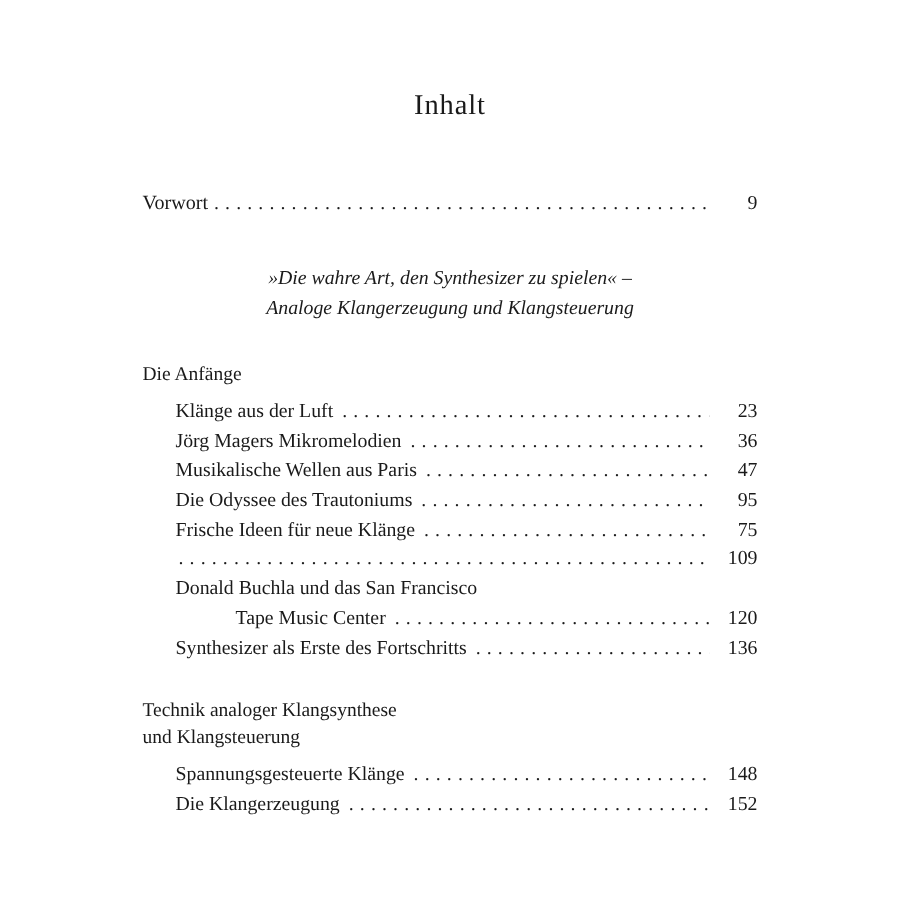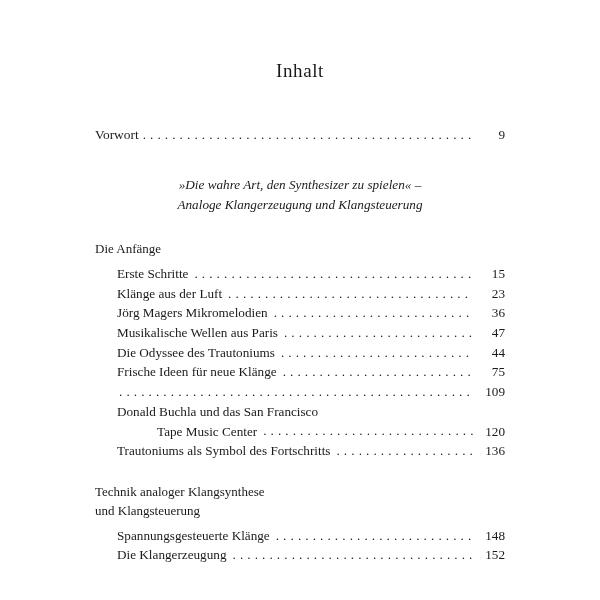--- a/index.html
+++ b/index.html
@@ -28,21 +28,21 @@
     margin-top: 60px;
     margin-bottom: 0;
     font-weight: normal;
   }
   .toc {
     margin-top: 46px;
   }
   
   .entry {
     display: flex;
-    align-items: center;
+    align-items: flex-end;
     font-size: 13.2px;
     line-height: 1.0;
     margin-bottom: 6.5px;
     white-space: nowrap;
   }
   .entry .label {
     flex: 0 1 auto;
     padding-right: 4px;
   }
   .entry .leader {
@@ -130,43 +130,38 @@
     <div class="part-block">
       <div class="part-title">»Die wahre Art, den Synthesizer zu spielen« –</div>
       <div class="part-title">Analoge Klangerzeugung und Klangsteuerung</div>
     </div>
 
     <div class="group">
       <div class="section-head">Die Anfänge</div>
 
       <div class="indent-1">
         <div class="entry">
-          <span class="label">Erste Schritte</span>
-          <span class="leader"></span>
-          <span class="page-num">15</span>
-        </div>
-        <div class="entry">
           <span class="label">Klänge aus der Luft</span>
           <span class="leader"></span>
           <span class="page-num">23</span>
         </div>
         <div class="entry">
           <span class="label">Jörg Magers Mikromelodien</span>
           <span class="leader"></span>
           <span class="page-num">36</span>
         </div>
         <div class="entry">
           <span class="label">Musikalische Wellen aus Paris</span>
           <span class="leader"></span>
           <span class="page-num">47</span>
         </div>
         <div class="entry">
           <span class="label">Die Odyssee des Trautoniums</span>
           <span class="leader"></span>
-          <span class="page-num">44</span>
+          <span class="page-num">95</span>
         </div>
         <div class="entry">
           <span class="label">Frische Ideen für neue Klänge</span>
           <span class="leader"></span>
           <span class="page-num">75</span>
         </div>
         <div class="entry">
           <span class="leader"></span>
           <span class="page-num">109</span>
         </div>
@@ -180,21 +175,21 @@
       <div class="indent-2">
         <div class="entry">
           <span class="label">Tape Music Center</span>
           <span class="leader"></span>
           <span class="page-num">120</span>
         </div>
       </div>
 
       <div class="indent-1">
         <div class="entry">
-          <span class="label">Trautoniums als Symbol des Fortschritts</span>
+          <span class="label">Synthesizer als Erste des Fortschritts</span>
           <span class="leader"></span>
           <span class="page-num">136</span>
         </div>
       </div>
     </div>
 
     <div class="group">
       <div class="section-head second" style="margin-bottom:0;">Technik analoger Klangsynthese</div>
       <div class="section-head">und Klangsteuerung</div>
 

